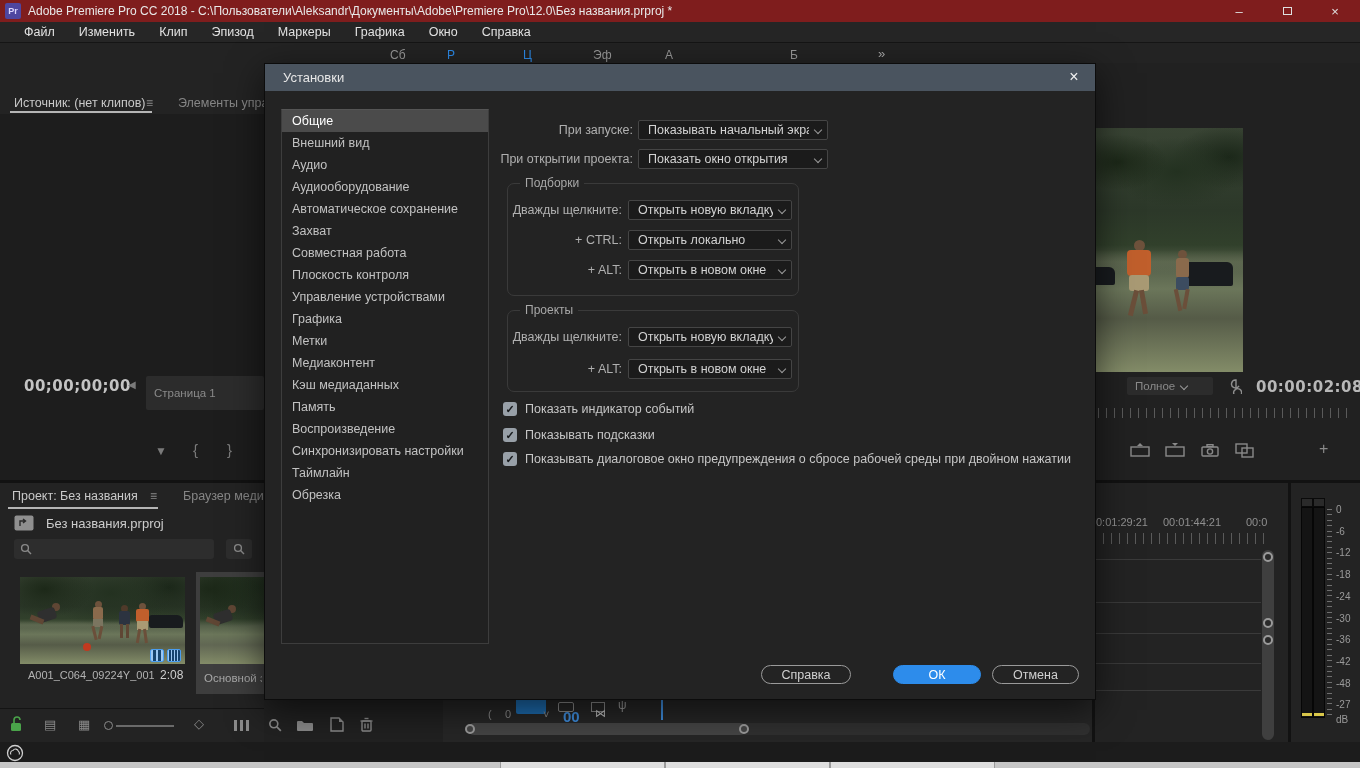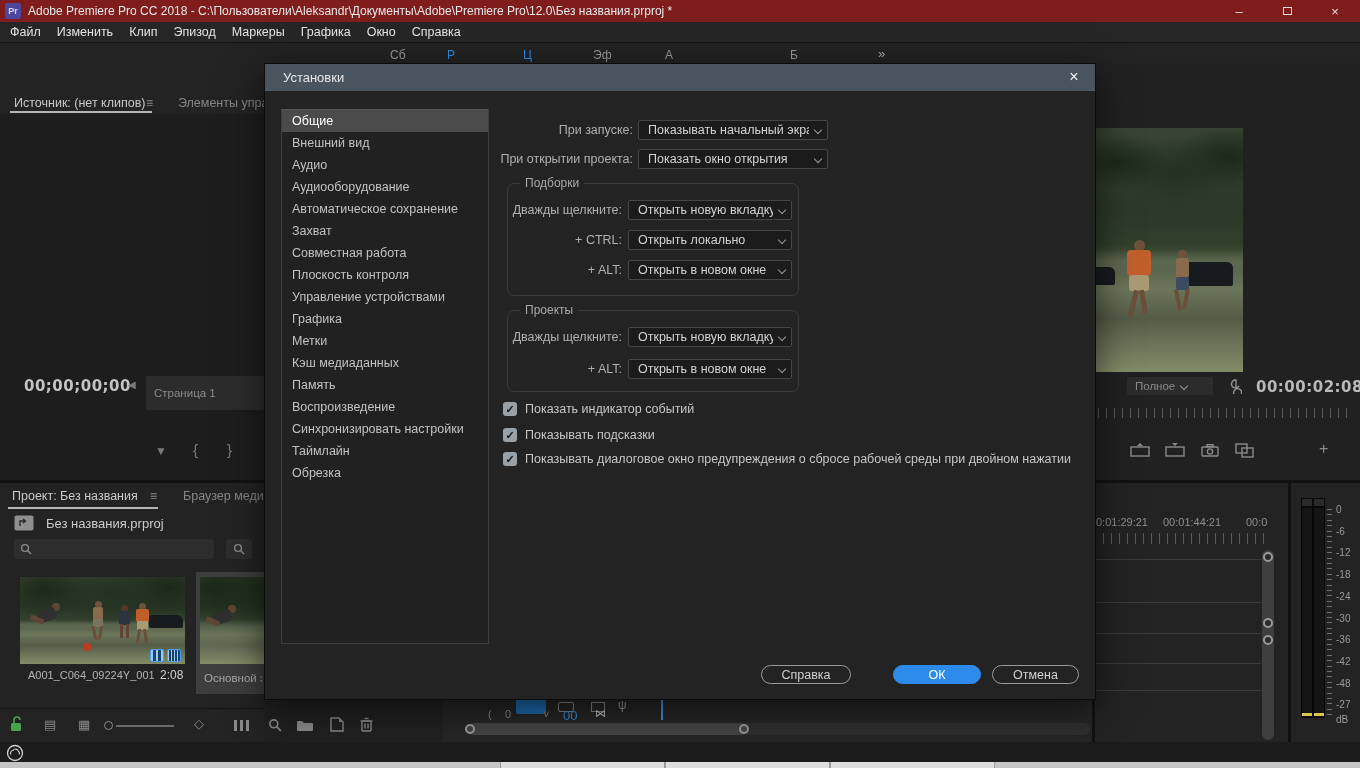--- a/index.html
+++ b/index.html
@@ -13,22 +13,22 @@
               font-size:12px; display:flex; align-items:center; }
   .pr-logo { position:absolute; left:5px; top:3px; width:16px; height:16px; background:#4f46a0;
              border-radius:2px; color:#ddd6ff; font-size:9px; font-weight:bold;
              display:flex; align-items:center; justify-content:center; }
   .win-title { position:absolute; left:28px; top:4px; white-space:nowrap; }
   .win-btn { position:absolute; top:0; width:34px; height:22px; color:#e0e0e0; font-size:13px;
              display:flex; align-items:center; justify-content:center; }
   .max-glyph { width:9px; height:8px; border:1px solid #e0e0e0; display:inline-block; }
 
   .menubar { left:0; top:22px; width:1360px; height:21px; background:#262626;
-             border-bottom:1px solid #151515; display:flex; align-items:center; gap:16px;
-             padding-left:10px; font-size:12.5px; color:#e2e2e2; }
+             border-bottom:1px solid #151515; display:flex; align-items:center; gap:24px;
+             padding-left:24px; font-size:12.5px; color:#e2e2e2; }
   .menubar span { cursor:default; }
 
   .ws-strip { left:0; top:43px; width:1360px; height:20px; background:#232323; overflow:hidden; }
   .ws-frag { position:absolute; top:5px; font-size:12px; color:#9a9a9a; height:14px; overflow:hidden; }
   .ws-frag.blue { color:#2d8ceb; }
   .ws-over { position:absolute; left:878px; top:3px; color:#aaaaaa; font-size:13px; }
 
   
   .panel-bg { background:#232323; }
   .divider-h { background:#121212; }
@@ -352,21 +352,21 @@
   </div>
 
   <div class="abs" style="left:443px;top:700px;width:649px;height:42px;background:#262626;">
     <div class="abs" style="left:73px;top:-2px;width:30px;height:16px;background:#1d6cb0;border-radius:2px;"></div>
     <div class="abs" style="left:115px;top:2px;width:16px;height:10px;border:1.4px solid #8a8a8a;border-radius:2px;"></div>
     <div class="abs" style="left:148px;top:2px;width:14px;height:10px;border:1.4px solid #8a8a8a;"></div>
     <span class="abs" style="left:175px;top:-2px;color:#9a9a9a;font-size:12px;">ψ</span>
     <span class="abs" style="left:45px;top:8px;color:#8a8a8a;font-size:11px;">(</span>
     <span class="abs" style="left:62px;top:8px;color:#8a8a8a;font-size:11px;">0</span>
     <span class="abs" style="left:100px;top:8px;color:#8a8a8a;font-size:11px;">˅</span>
-    <span class="abs" style="left:120px;top:8px;color:#3f8fe0;font-size:13px;font-weight:normal;">00</span>
+    <span class="abs" style="left:120px;top:8px;color:#3f8fe0;font-size:15px;font-weight:bold;">00</span>
     <span class="abs" style="left:152px;top:7px;color:#c8c8c8;font-size:11px;">⋈</span>
     <div class="abs" style="left:218px;top:-2px;width:2px;height:22px;background:#3f8fe0;"></div>
 
     <div class="abs" style="left:25px;top:23px;width:622px;height:12px;background:#303030;border-radius:6px;"></div>
     <div class="abs" style="left:25px;top:23px;width:278px;height:12px;background:#454545;border-radius:6px;"></div>
     <div class="ring" style="left:22px;top:24px;background:#454545;"></div>
     <div class="ring" style="left:296px;top:24px;background:#454545;"></div>
   </div>
 
   <div class="abs divider-v" style="left:1288px;top:483px;width:3px;height:259px;"></div>
@@ -414,20 +414,21 @@
       <div class="pref-item">Внешний вид</div>
       <div class="pref-item">Аудио</div>
       <div class="pref-item">Аудиооборудование</div>
       <div class="pref-item">Автоматическое сохранение</div>
       <div class="pref-item">Захват</div>
       <div class="pref-item">Совместная работа</div>
       <div class="pref-item">Плоскость контроля</div>
       <div class="pref-item">Управление устройствами</div>
       <div class="pref-item">Графика</div>
       <div class="pref-item">Метки</div>
+      <div class="pref-item">Медиаконтент</div>
       <div class="pref-item">Кэш медиаданных</div>
       <div class="pref-item">Память</div>
       <div class="pref-item">Воспроизведение</div>
       <div class="pref-item">Синхронизировать настройки</div>
       <div class="pref-item">Таймлайн</div>
       <div class="pref-item">Обрезка</div>
     </div>
 
     <span class="fld-label" style="left:120px;top:59px;width:248px;">При запуске:</span>
     <div class="dd" style="left:373px;top:56px;width:190px;">

